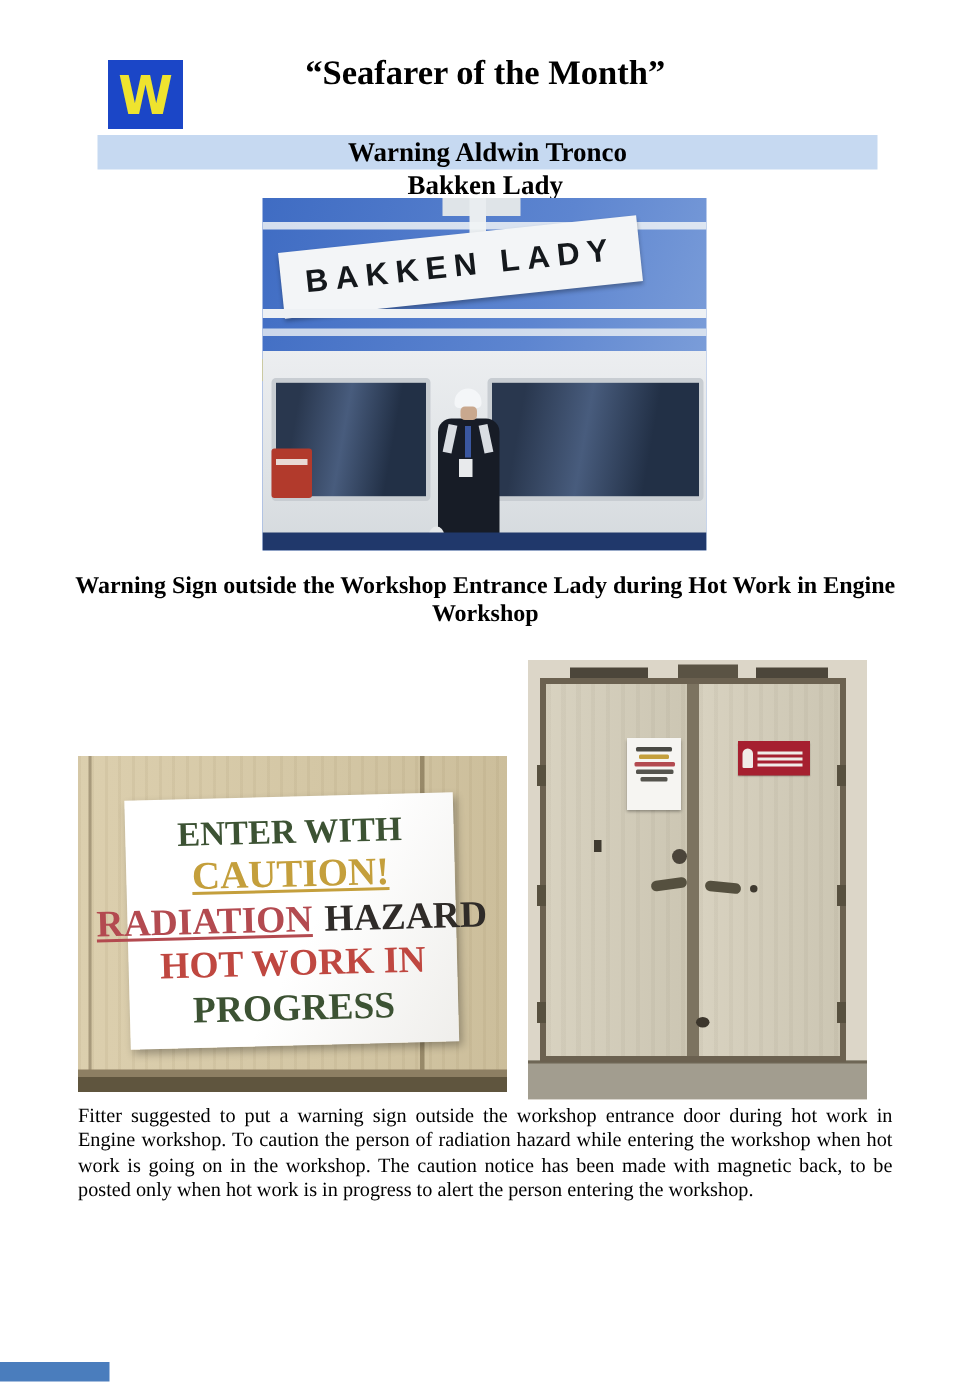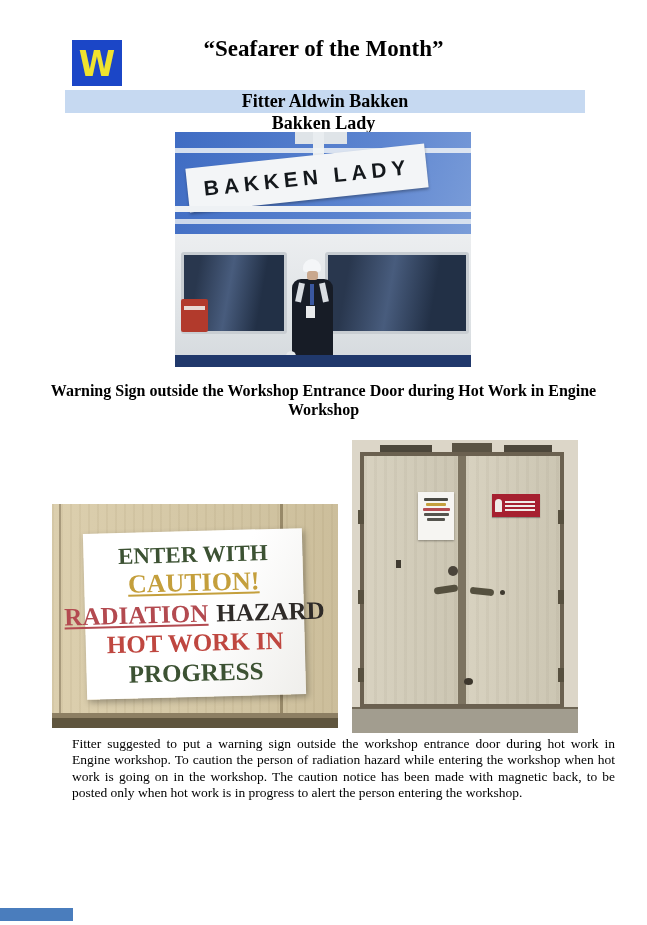--- a/index.html
+++ b/index.html
@@ -131,35 +131,35 @@
   .dp-dot2 { position:absolute; left:148px; top:150px; width:5px; height:5px;
              border-radius:50%; background:#3f3a30; }
   .dp-scuff { position:absolute; left:112px; top:238px; width:9px; height:7px;
               border-radius:50%; background:#3c362c; }
   .dp-hinge { position:absolute; width:6px; height:14px; background:#57503f; }
   .h1 { left:6px; top:70px; } .h2 { left:6px; top:150px; } .h3 { left:6px; top:228px; }
   .h4 { left:206px; top:70px; } .h5 { left:206px; top:150px; } .h6 { left:206px; top:228px; }
 
   
   .body-text { position:absolute; left:52px; top:736px; width:543px;
-               font-size:13.5px; line-height:1.22; text-align:justify;margin-left:20px; }
+               font-size:13.5px; line-height:1.22; text-align:justify; }
 
   
   .footer-bar { position:absolute; left:0; top:908px; width:73px; height:13px; background:#4a7dbd; }
 </style>
 </head>
 <body>
 
 <div class="page">
 
   <div class="logo">
     <span>W</span>
   </div>
   <div class="title">“Seafarer of the Month”</div>
-  <div class="banner">Fitter Aldwin Bakken</div>
+  <div class="banner">Warning Aldwin Tronco</div>
   <div class="vessel">Bakken Lady</div>
 
   <div class="ship-photo">
     <div class="sp-mast2"></div>
     <div class="sp-mast"></div>
     <div class="sp-rail-top"></div>
     <div class="sp-board">
       <span>BAKKEN LADY</span>
     </div>
     <div class="sp-rail2"></div>
@@ -176,21 +176,21 @@
     <div class="sp-strap-l"></div>
     <div class="sp-strap-r"></div>
     <div class="sp-lanyard"></div>
     <div class="sp-badge"></div>
     <div class="sp-helmet"></div>
     <div class="sp-face"></div>
     <div class="sp-glove"></div>
     <div class="sp-deck"></div>
   </div>
 
-  <div class="section-heading">Warning Sign outside the Workshop Entrance Door during Hot Work in Engine Workshop</div>
+  <div class="section-heading">Warning Sign outside the Workshop Entrance Lady during Hot Work in Engine Workshop</div>
 
   <div class="sign-photo">
     <div class="wp-seam2"></div>
     <div class="wp-seam1"></div>
     <div class="wp-base1"></div>
     <div class="wp-base2"></div>
     <div class="paper">
       <div class="sl1">ENTER WITH</div>
       <div class="sl2">CAUTION!</div>
       <div class="sl3">

